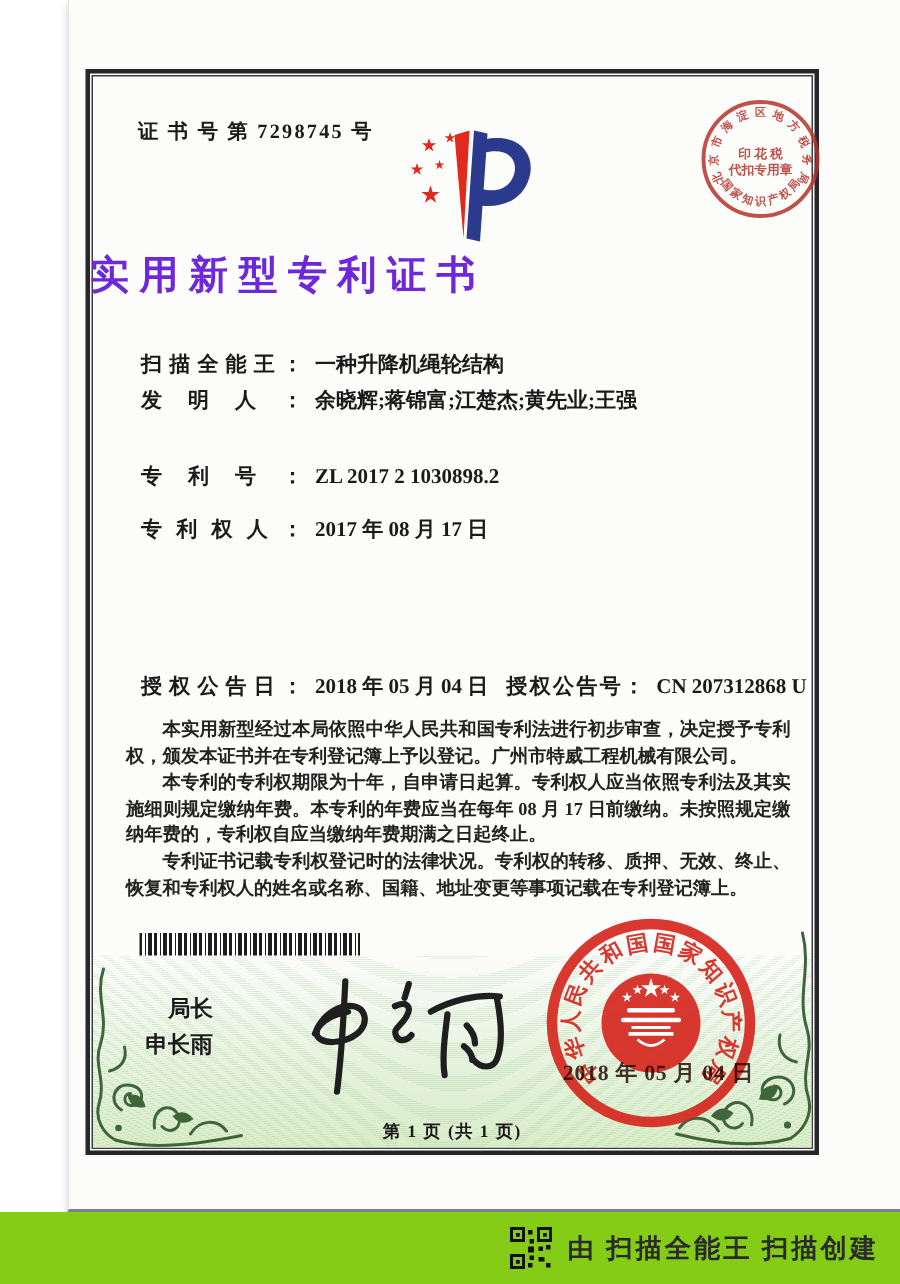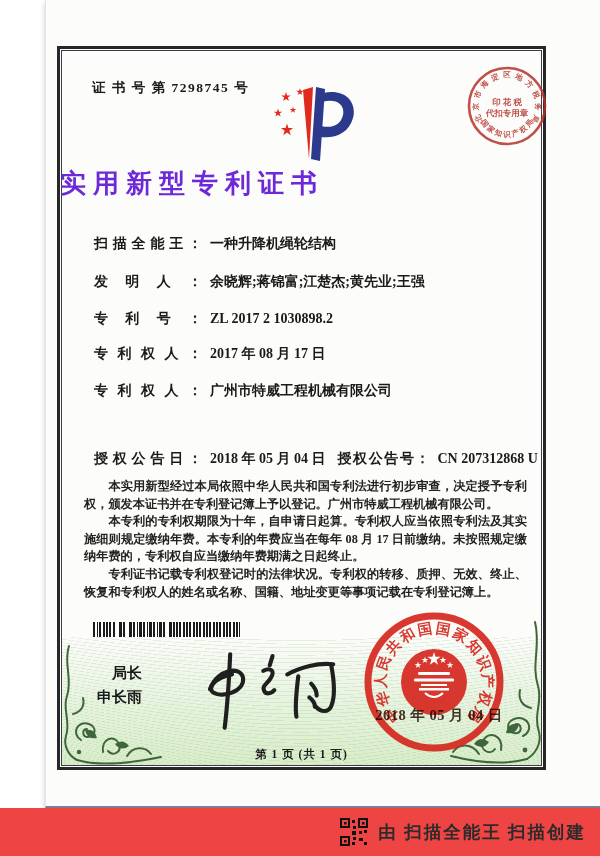--- a/index.html
+++ b/index.html
@@ -43,21 +43,21 @@
   .director{position:absolute;left:37px;top:612px;font-size:15px;font-weight:700;line-height:24px;
             font-family:Liberation Sans, sans-serif;text-align:right;}
   .signature{position:absolute;left:122px;top:596px;}
   .main-seal{position:absolute;left:301px;top:560px;opacity:.92;}
   .main-seal text{fill:#d6281f;font-weight:700;font-family:"Liberation Serif",serif;}
   .seal-date{position:absolute;left:294px;top:657px;width:170px;text-align:center;z-index:5;
              font-size:14.5px;font-weight:700;color:#4a342c;mix-blend-mode:multiply;letter-spacing:.5px;}
   .footer-page{position:absolute;left:0;top:698px;width:100%;text-align:center;
                font-size:11.5px;font-weight:600;letter-spacing:1px;}
   
-  .scanbar{position:absolute;left:0;top:808px;width:600px;height:48px;background:#ef4444;
+  .scanbar{position:absolute;left:0;top:808px;width:600px;height:48px;background:#84cc16;
            display:flex;align-items:center;justify-content:flex-end;gap:9px;padding-right:14px;box-sizing:border-box;}
   .scanbar span{font-size:17.5px;font-weight:600;color:#2b2b2b;letter-spacing:2px;}
 </style>
 </head>
 <body>
 
 <div class="canvas">
 
   <svg width="0" height="0" style="position:absolute">
     <defs>
@@ -146,31 +146,28 @@
             <text x="42" y="13" text-anchor="middle" dominant-baseline="middle" font-size="7.4" transform="rotate(145.33333333333331 42 42) rotate(180 42 13)">权</text>
             <text x="42" y="13" text-anchor="middle" dominant-baseline="middle" font-size="7.4" transform="rotate(128 42 42) rotate(180 42 13)">局</text>
           </g>
         <text x="42" y="41" text-anchor="middle" font-size="8.5">印 花 税</text>
         <text x="42" y="52" text-anchor="middle" font-size="8.5">代扣专用章</text>
       </svg>
 
       <div class="frow" style="top:185px">
         <span class="flabel">扫描全能王：</span><span class="fvalue">一种升降机绳轮结构</span>
       </div>
-      <div class="frow" style="top:223px">
+      <div class="frow" style="top:209px">
         <span class="flabel">发明人：</span><span class="fvalue">余晓辉;蒋锦富;江楚杰;黄先业;王强</span>
       </div>
       <div class="frow" style="top:260px">
         <span class="flabel">专利号：</span><span class="fvalue">ZL 2017 2 1030898.2</span>
       </div>
       <div class="frow" style="top:295px">
         <span class="flabel">专利权人：</span><span class="fvalue">2017 年 08 月 17 日</span>
-      </div>
-      <div class="frow" style="top:332px">
-        <span class="flabel">专利权人：</span><span class="fvalue">广州市特威工程机械有限公司</span>
       </div>
       <div class="frow" style="top:400px">
         <span class="flabel">授权公告日：</span><span class="fvalue">2018 年 05 月 04 日</span><span class="flabel right2">授权公告号：</span><span class="fvalue">CN 207312868 U</span>
       </div>
 
       <div class="paras">
         <p>本实用新型经过本局依照中华人民共和国专利法进行初步审查，决定授予专利权，颁发本证书并在专利登记簿上予以登记。广州市特威工程机械有限公司。</p>
         <p>本专利的专利权期限为十年，自申请日起算。专利权人应当依照专利法及其实施细则规定缴纳年费。本专利的年费应当在每年 08 月 17 日前缴纳。未按照规定缴纳年费的，专利权自应当缴纳年费期满之日起终止。</p>
         <p>专利证书记载专利权登记时的法律状况。专利权的转移、质押、无效、终止、恢复和专利权人的姓名或名称、国籍、地址变更等事项记载在专利登记簿上。</p>
       </div>

